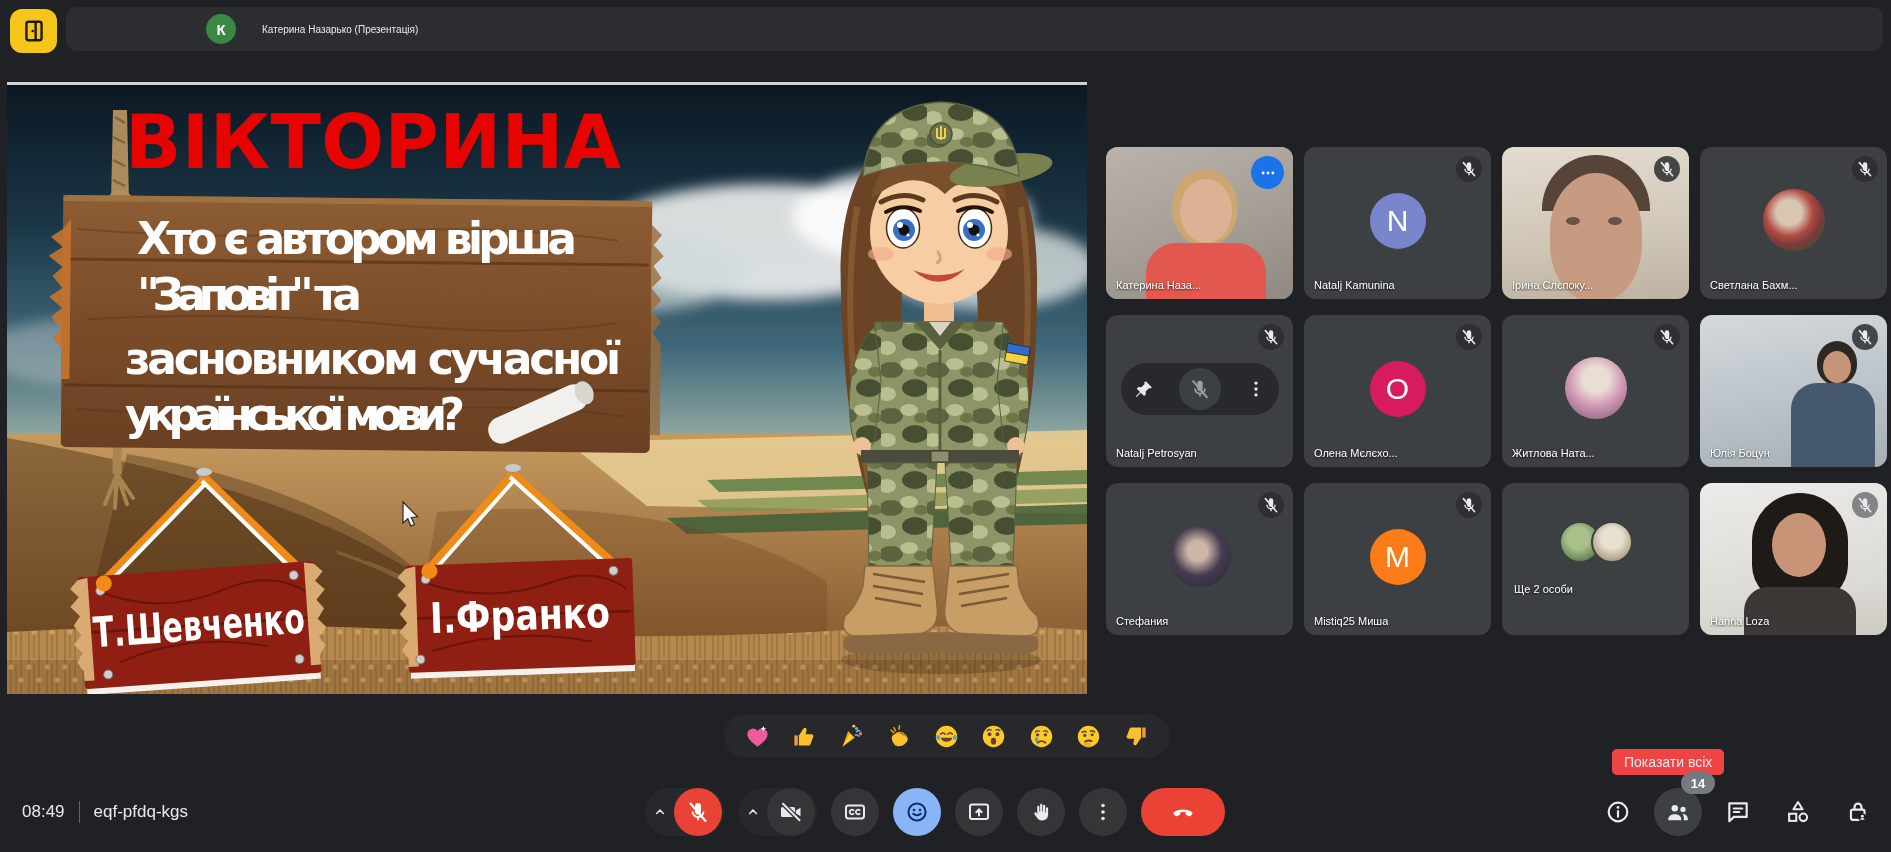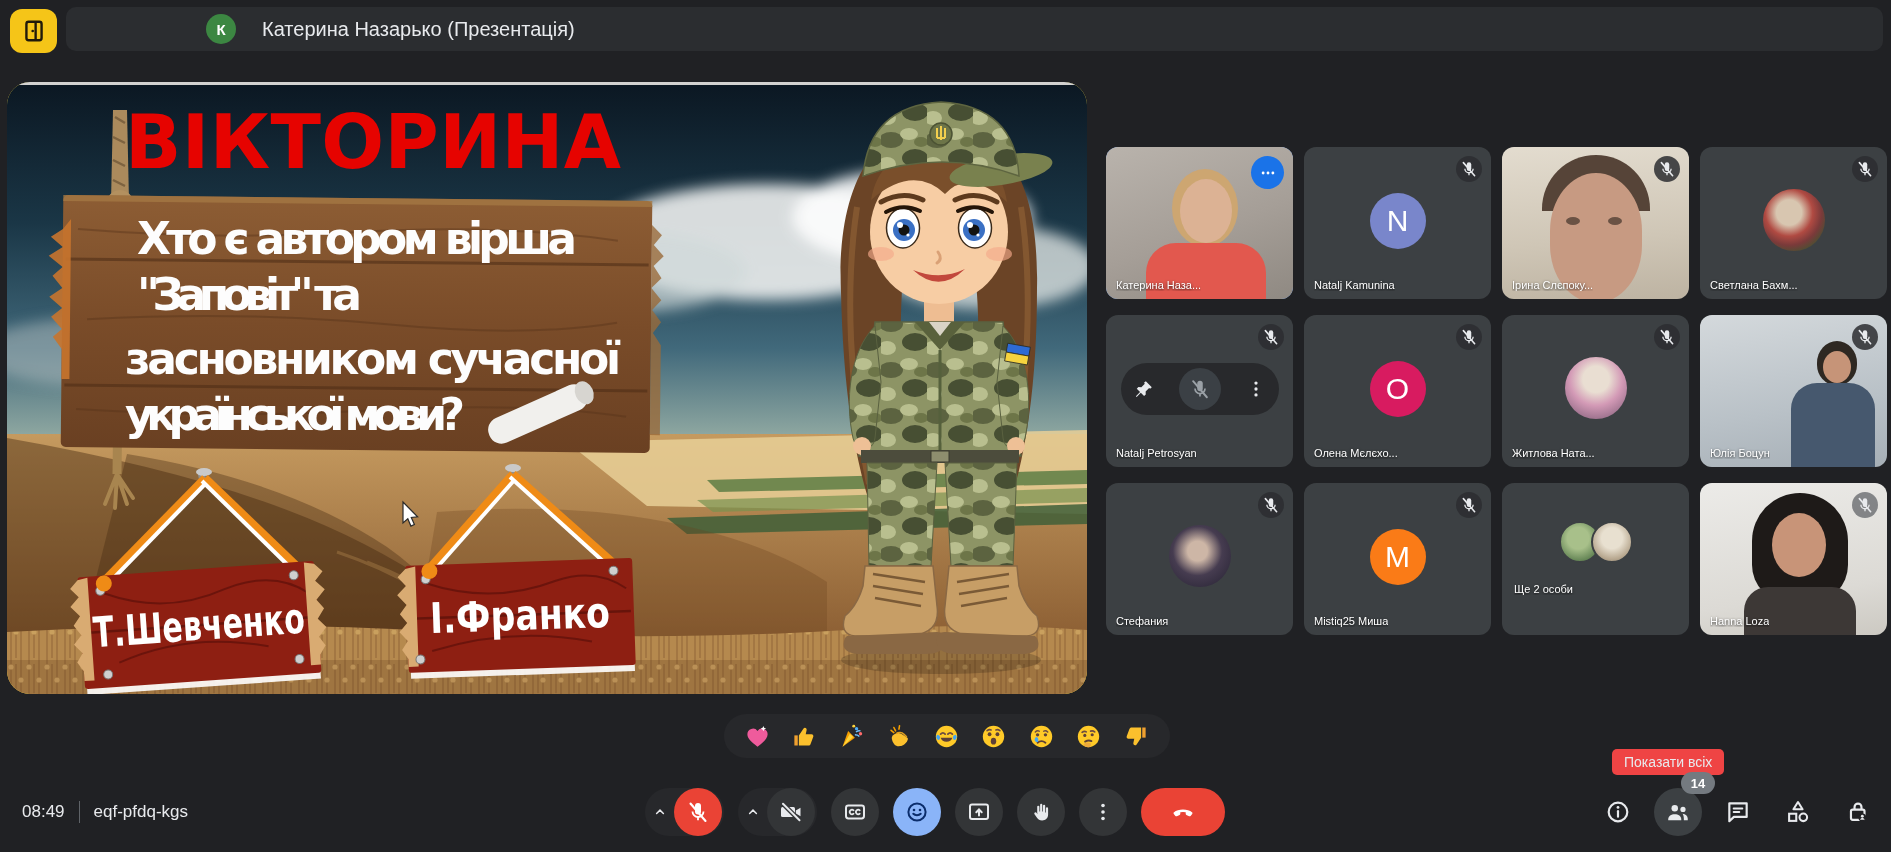--- a/index.html
+++ b/index.html
@@ -5,23 +5,23 @@
   html,body{margin:0;padding:0;background:#202124;width:1891px;height:852px;overflow:hidden;
     font-family:"Liberation Sans","DejaVu Sans",sans-serif;-webkit-font-smoothing:antialiased;}
   
   #topbar{position:absolute;left:0;top:0;width:1891px;height:57px;background:#202124;}
   #applogo{position:absolute;left:10px;top:9px;width:47px;height:44px;background:#f5c518;border-radius:12px;
     display:flex;align-items:center;justify-content:center;}
   #presenterchip{position:absolute;left:66px;top:7px;right:8px;height:44px;background:#2b2d30;border-radius:10px;
     display:flex;align-items:center;}
   .pavatar{width:30px;height:30px;border-radius:50%;background:#3c8742;color:#fff;font-size:15px;font-weight:bold;
     display:flex;align-items:center;justify-content:center;margin-left:140px;}
-  .pname{color:#e8eaed;font-size:20px;margin-left:26px;}
+  .pname{color:#e8eaed;font-size:10px;margin-left:26px;}
   
-  #slide{position:absolute;left:7px;top:82px;width:1080px;height:612px;background:#fde047;overflow:hidden;border-radius:23px;}
+  #slide{position:absolute;left:7px;top:82px;width:1080px;height:612px;background:#fde047;overflow:hidden;}
   
   #grid{position:absolute;left:1106px;top:147px;display:grid;grid-template-columns:repeat(4,187px);
     grid-auto-rows:152px;column-gap:11px;row-gap:16px;}
   .tile{position:relative;background:#3c4043;border-radius:12px;overflow:hidden;}
   .tile.active{box-shadow:0 0 0 3px #7baaf7 inset;}
   .tname{position:absolute;left:10px;bottom:8px;color:#fff;font-size:11px;text-shadow:0 1px 3px rgba(0,0,0,.85);
     white-space:nowrap;max-width:165px;overflow:hidden;}
   .tname.center{left:12px;right:0;bottom:40px;text-align:left;max-width:none;}
   .badge{position:absolute;top:9px;right:9px;width:26px;height:26px;border-radius:50%;
     background:rgba(44,45,48,.85);display:flex;align-items:center;justify-content:center;color:#e8eaed;}

